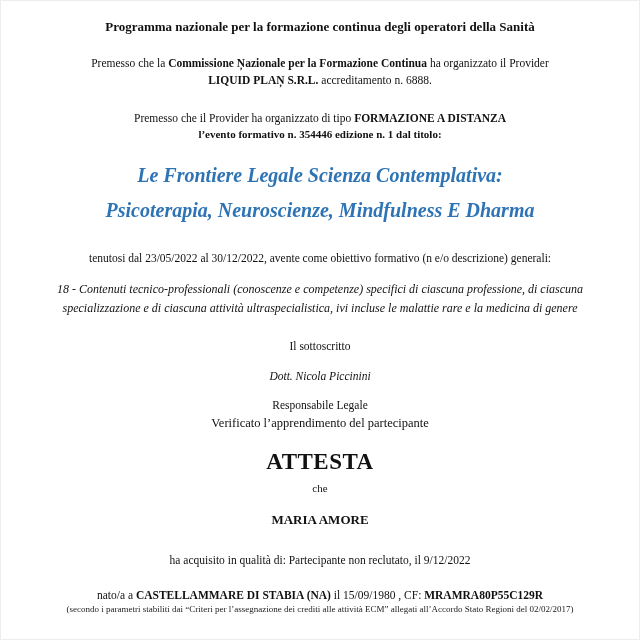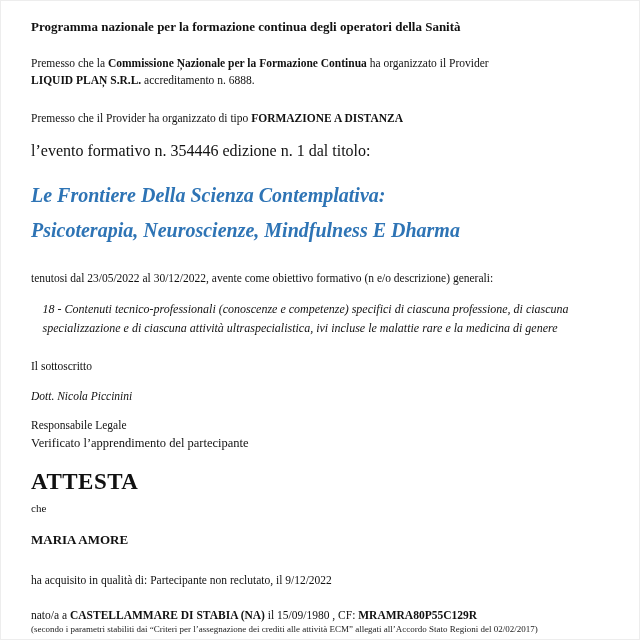--- a/index.html
+++ b/index.html
@@ -13,32 +13,32 @@
     height: 640px;
     margin: 0 auto;
     background: #ffffff;
     box-sizing: border-box;
     padding: 14px 30px 10px 30px;
     font-family: "Liberation Serif", "DejaVu Serif", serif;
     color: #111111;
     overflow: hidden;
     border: 1px solid #ededed;
   }
-  .center { }
+  .center { text-align: center; }
   .line { margin: 0; }
 
   .header-line {
     font-size: 13px;
     font-weight: bold;
     margin-top: 4px;
   }
   .premise1 { font-size: 11.5px; margin-top: 22px; }
   .premise2 { font-size: 11.5px; margin-top: 5px; }
   .premise3 { font-size: 11.5px; margin-top: 26px; }
-  .premise4 { font-size: 16px; margin-top: 18px; }
+  .premise4 { font-size: 11px; margin-top: 4px; font-weight: bold; }
   .b { font-weight: bold; }
 
   .course-title {
     font-size: 20px;
     font-weight: bold;
     font-style: italic;
     line-height: 1.75;
     margin-top: 18px;
   }
 
@@ -79,21 +79,21 @@
 
   <p class="line center premise1"><span>Premesso che la </span><span class="b">Commissione Ņazionale per la Formazione Continua</span><span> ha organizzato il Provider</span></p>
 
   <p class="line center premise2"><span class="b">LIQUID PLAŅ  S.R.L.</span><span> accreditamento n. 6888.</span></p>
 
   <p class="line center premise3"><span>Premesso che il Provider ha organizzato di tipo </span><span class="b">FORMAZIONE A DISTANZA</span></p>
 
   <p class="line center premise4">l’evento formativo n. 354446 edizione n. 1 dal titolo:</p>
 
   <div class="center course-title" id="course-title" style="color: rgb(46, 116, 181);">
-    <div>Le Frontiere Della Scienza Contemplativa:</div>
+    <div>Le Frontiere Legale Scienza Contemplativa:</div>
     <div>Psicoterapia, Neuroscienze, Mindfulness E Dharma</div>
   </div>
 
   <p class="line center held-line">tenutosi dal 23/05/2022 al 30/12/2022, avente come obiettivo formativo (n e/o descrizione) generali:</p>
 
   <p class="line center objective">18 - Contenuti tecnico-professionali (conoscenze e competenze) specifici di ciascuna professione, di ciascuna specializzazione e di ciascuna attività ultraspecialistica, ivi incluse le malattie rare e la medicina di genere</p>
 
   <p class="line center subscriber">Il sottoscritto</p>
 
   <p class="line center legal-name">Dott. Nicola Piccinini</p>

